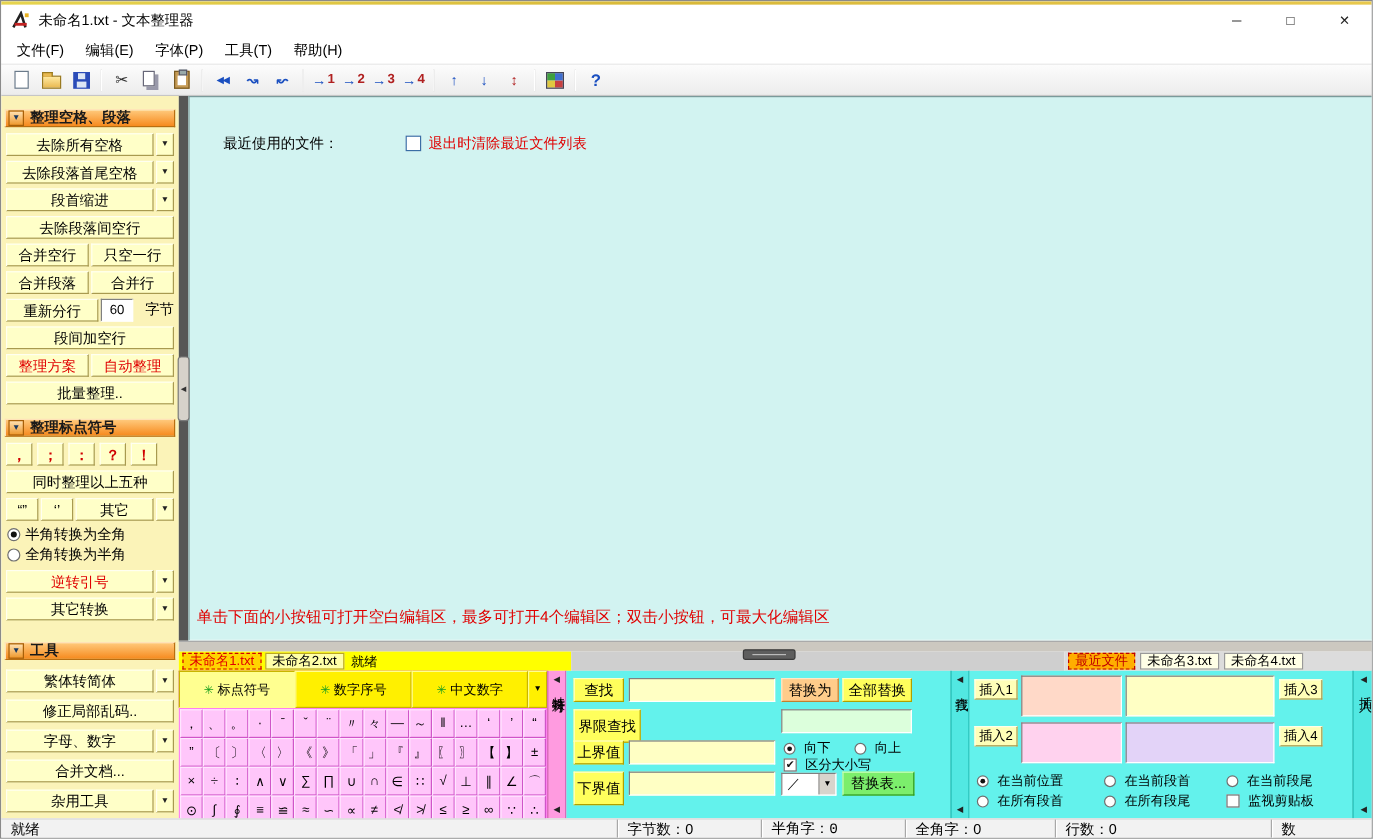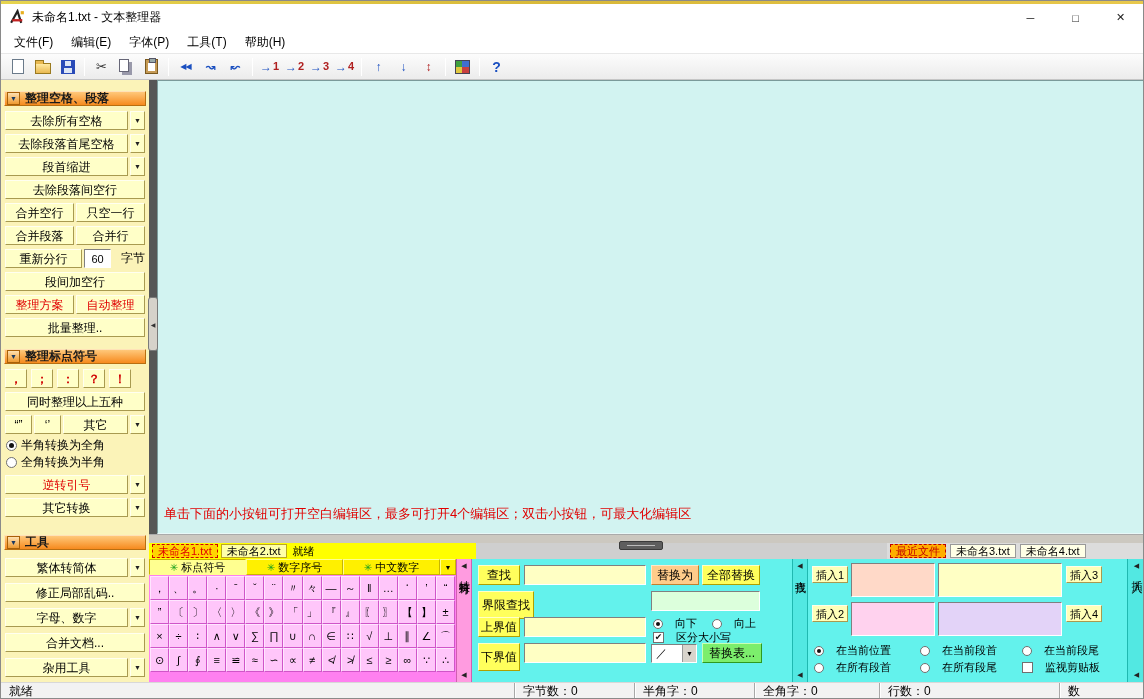--- a/index.html
+++ b/index.html
@@ -74,21 +74,21 @@
 .tabs-left{width:327px;background:#FFFF00;display:flex;align-items:center;gap:3px;padding-left:3px;flex:none}
 .tabs-mid{flex:1;background:#CFCFCF}
 .tabs-right{width:258px;background:#DCDCDC;display:flex;align-items:center;gap:4px;padding:0 3px;flex:none}
 .tab{height:14px;line-height:12px;padding:0 5px;font-size:11px;background:#FFFFA8;border:1px solid #BBA820;white-space:nowrap}
 .tab.active{background:#FFD400;color:#E00000;border:1px dashed #D00000}
 .tab.recent{background:#FFAE00;color:#C00000;border:1px dashed #C00000}
 .tab.light{background:#FFFFE6;border:1px solid #999}
 .ready-label{font-size:11px;margin-left:3px}
 
 .sym-panel{position:absolute;left:148px;top:558px;width:307px;height:123px;background:#FF80F0;display:flex;flex-direction:column}
-.sym-tabs{height:16px;background:#be185d;display:flex;flex:none}
+.sym-tabs{height:31px;background:#be185d;display:flex;flex:none}
 .sym-tab{flex:1;display:flex;align-items:center;justify-content:center;font-size:11px;border:1px solid;border-color:#FFFF90 #C8B400 #C8B400 #FFFF90;background:#FFF000;white-space:nowrap}
 .sym-tab.active{background:#FFFF90;border-color:#C8B400 #FFFF90 #FFFF90 #C8B400}
 .flower::before{content:"✳";color:#1EA01E;font-size:10px;margin-right:3px}
 .sym-dropbtn{flex:none;width:16px;background:#FFF000;border:1px solid;border-color:#FFFF90 #C8B400 #C8B400 #FFFF90;font-size:7px;display:flex;align-items:center;justify-content:center}
 .sym-dropbtn::before{content:"▼"}
 .sym-grid{flex:1;display:grid;grid-template-columns:repeat(16,1fr);grid-auto-rows:24px;padding:1px}
 .sym-cell{display:flex;align-items:center;justify-content:center;font-size:11px;background:#FFC6FA;border:1px solid;border-color:#FFE6FF #D055C8 #D055C8 #FFE6FF;overflow:hidden}
 
 .vstrip{position:absolute;top:558px;width:16px;height:123px;display:flex;flex-direction:column;align-items:center;padding:3px 0;font-size:11px}
 .vstrip::before,.vstrip::after{content:"◀";font-size:7px;color:#222;flex:none}
@@ -100,21 +100,21 @@
 .find-panel{position:absolute;left:471px;top:558px;width:320px;height:123px;background:#63F2EC}
 .fbtn{position:absolute;background:#FFFF5C;border:1px solid;border-color:#FFFFC8 #B0A000 #B0A000 #FFFFC8;font-size:12px;font-family:inherit;text-align:center;color:#000;padding:0}
 .fbtn.orange{background:#FFCC8A;border-color:#FFE8C8 #C08030 #C08030 #FFE8C8}
 .fbtn.green{background:#7CEE6C;border-color:#C8FFB8 #2E9A20 #2E9A20 #C8FFB8}
 .finput{position:absolute;background:#FFFFC4;border:1px solid;border-color:#808080 #FFF #FFF #808080;font-family:inherit;font-size:12px;padding:0 3px}
 .finput.greenish{background:#DCFFDC}
 .fsel{position:absolute;background:#FFF;border:1px solid;border-color:#808080 #FFF #FFF #808080;display:flex;align-items:center}
 .fsel .val{flex:1;padding-left:4px;font-size:11px}
 .dbox{width:14px;height:100%;background:#D8D4CC;border-left:1px solid #999;font-size:7px;display:flex;align-items:center;justify-content:center;flex:none}
 .dbox::before{content:"▼"}
-.frow-label{position:absolute;font-size:11px;display:flex;align-items:center;gap:12px;white-space:nowrap}
+.frow-label{position:absolute;font-size:11px;display:flex;align-items:center;gap:7px;white-space:nowrap}
 .check{width:11px;height:11px;border:1px solid #707070;background:#FFF;flex:none;font-size:9px;line-height:9px;text-align:center;color:#111}
 .check.on::before{content:"✔"}
 
 .insert-panel{position:absolute;left:807px;top:558px;width:319px;height:123px;background:#63F2EC}
 .ibtn{position:absolute;width:36px;height:17px;background:#FFFFB8;border:1px solid;border-color:#FFFFE8 #A89A50 #A89A50 #FFFFE8;font-size:11px;text-align:center;line-height:14px;font-family:inherit;padding:0}
 .ifield{position:absolute;height:34px;border:1px solid;border-color:#808080 #FFF #FFF #808080}
 
 .statusbar{position:absolute;left:0;top:681px;width:100%;height:18px;background:#F2F2F2;border-top:1px solid #D8D8D8;display:flex;align-items:center}
 .status-ready{flex:1;padding-left:8px}
 .status-seg{height:16px;line-height:16px;padding-left:8px;border-left:1px solid #A8A8A8;box-shadow:inset 1px 0 0 #FFF;flex:none;overflow:hidden;white-space:nowrap}
@@ -324,20 +324,25 @@
     <div class="srow" style="margin-top:2px">
       <button class="sbtn">杂用工具</button>
       <button class="sbtn drop"></button>
     </div>
   </div>
 
   <div class="vsplit"></div>
   <div class="vsplit-handle"></div>
 
   <div class="editor">
+    <div class="recent-row">
+      <span>最近使用的文件：</span>
+      <span class="cb"></span>
+      <span class="cb-label">退出时清除最近文件列表</span>
+    </div>
     <div class="hint">单击下面的小按钮可打开空白编辑区，最多可打开4个编辑区；双击小按钮，可最大化编辑区</div>
   </div>
 
   <div class="hsplit"></div>
   <div class="hsplit-btn"></div>
 
   <div class="tabrow">
     <div class="tabs-left">
       <div class="tab active">未命名1.txt</div>
       <div class="tab">未命名2.txt</div>
@@ -509,20 +514,20 @@
   </div>
 
   <div class="vstrip strip-cyan2">
     <span class="vtxt">插入</span>
   </div>
 
   <div class="statusbar">
     <div class="status-ready">就绪</div>
     <div id="statussegs" style="display:flex;height:100%">
         <div class="status-seg" style="width: 120px;">字节数：0</div>
-        <div class="status-seg" style="width: 120px;">半角字：0</div>
+        <div class="status-seg" style="width: 120px; font-family: Liberation Mono, monospace;">半角字：0</div>
         <div class="status-seg" style="width: 125px;">全角字：0</div>
         <div class="status-seg" style="width: 180px;">行数：0</div>
         <div class="status-seg" style="width: 84px;">数</div>
       </div>
   </div>
 
 </div>
 
 </body></html>

